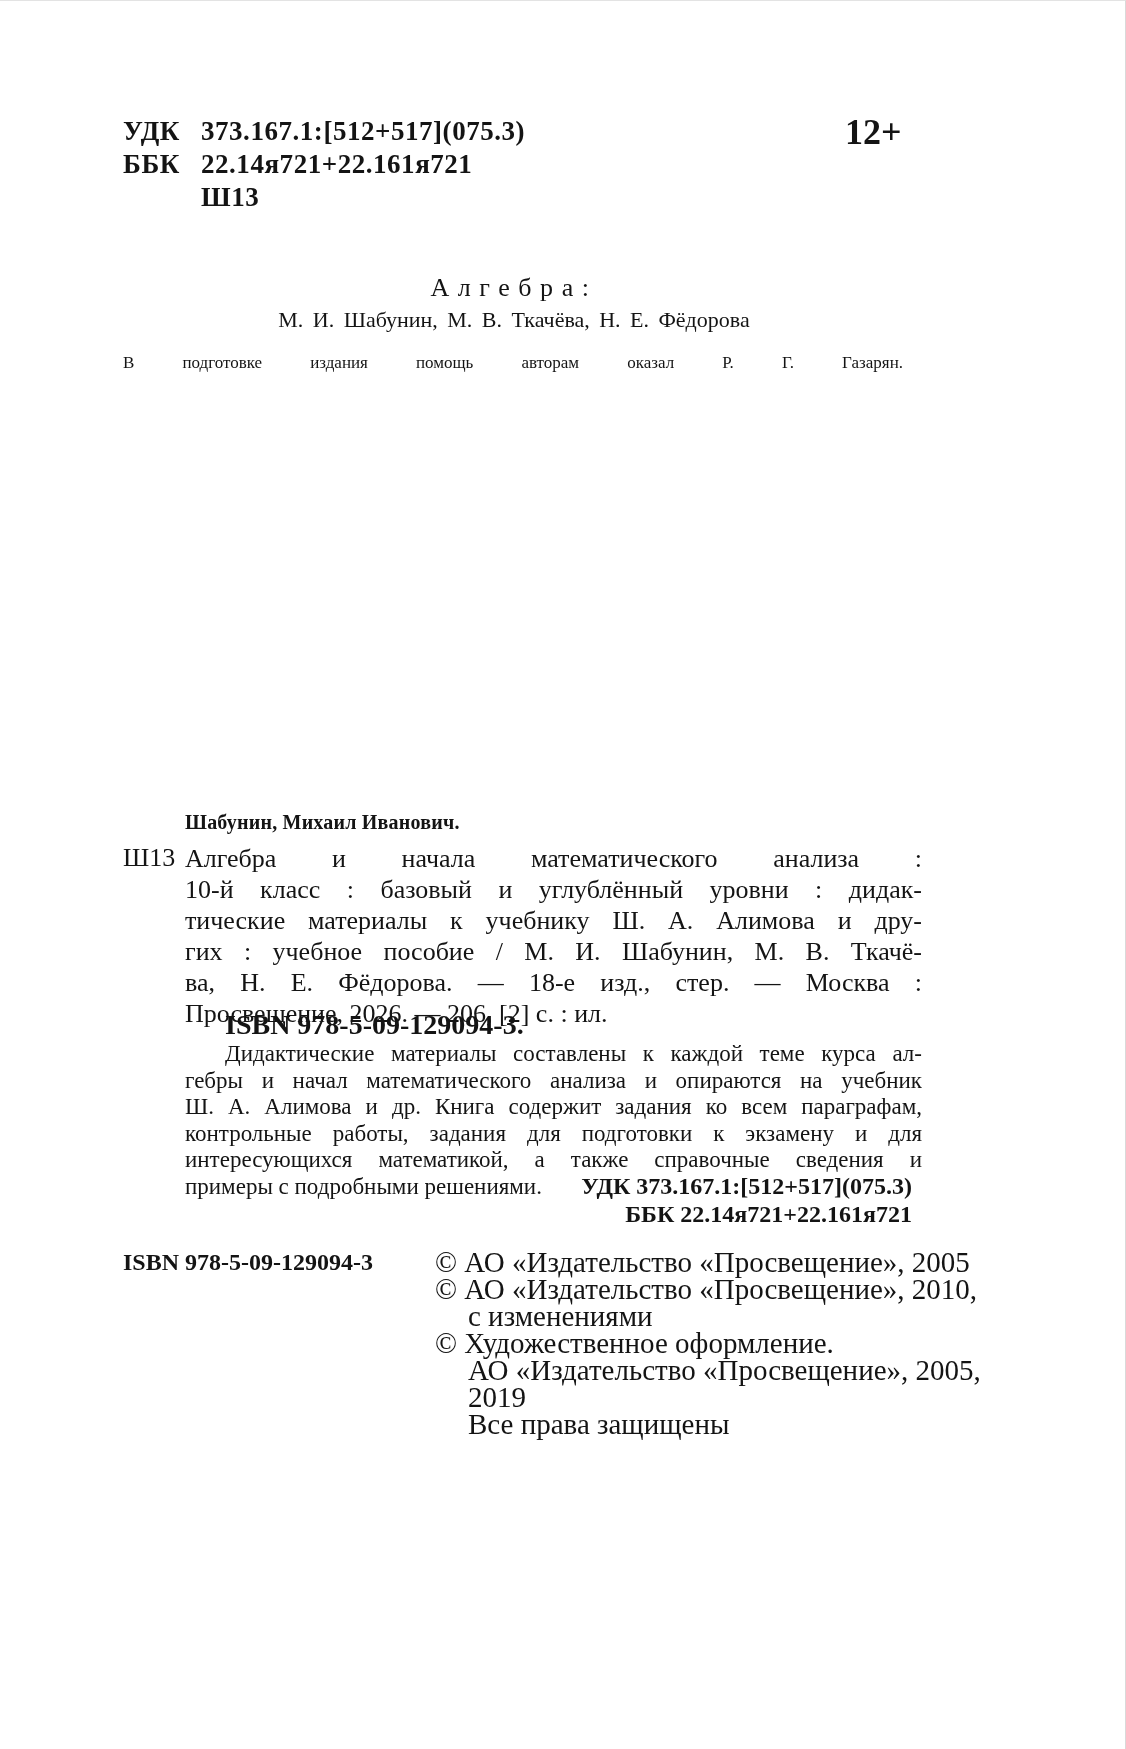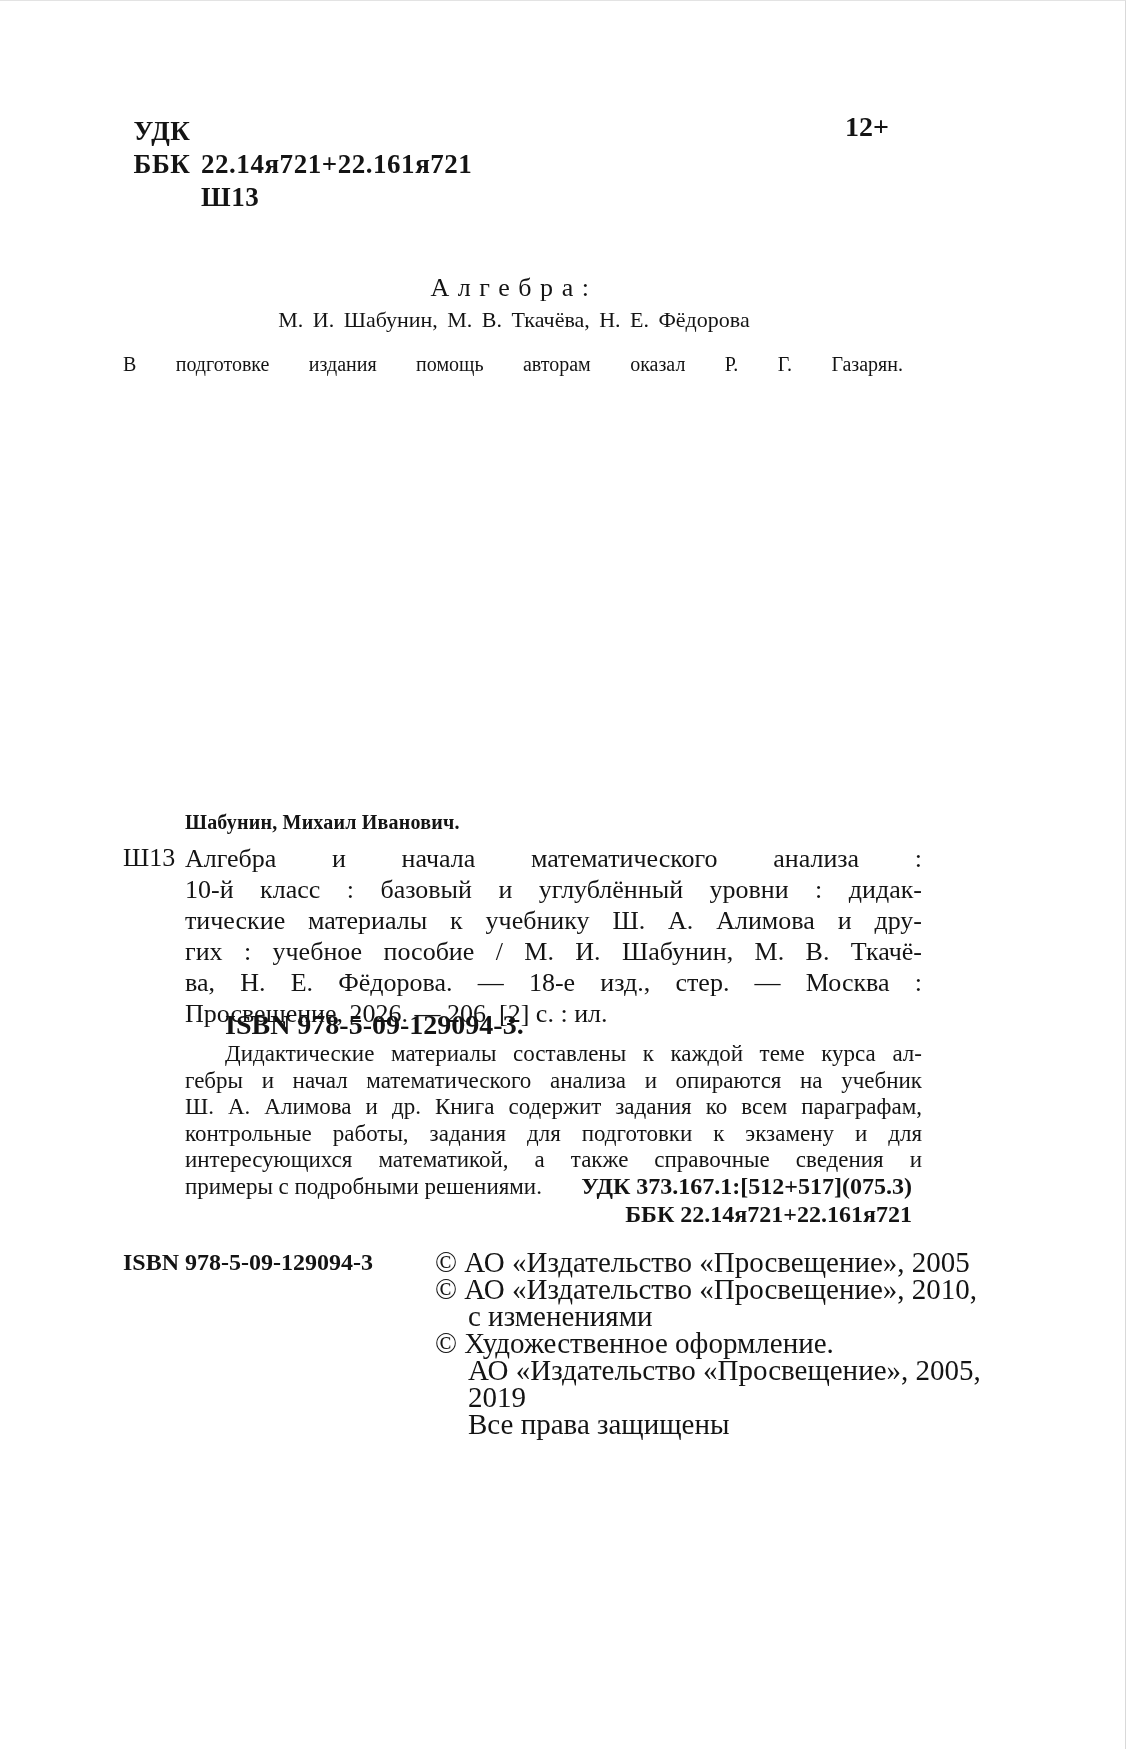--- a/index.html
+++ b/index.html
@@ -22,30 +22,29 @@
 
   
   .top-block {
     position: absolute;
     left: 123px;
     top: 114px;
     font-size: 27px;
     font-weight: 700;
     line-height: 33px;
     letter-spacing: 0.02em;
-    text-align: center;
   }
   .top-row { display: flex; }
   .top-label { width: 78px; }
 
   .age-badge {
     position: absolute;
     left: 845px;
     top: 110px;
-    font-size: 28px;
+    font-size: 36px;
     font-weight: 700;
   }
 
   
   .authors-heading {
     position: absolute;
     left: 123px;
     top: 272px;
     width: 782px;
     text-align: center;
@@ -59,21 +58,21 @@
     width: 782px;
     text-align: center;
     font-size: 22px;
     word-spacing: 0.18em;
   }
   .acknowledgement {
     position: absolute;
     left: 123px;
     top: 352px;
     width: 780px;
-    font-size: 20px;
+    font-size: 17px;
     text-align: justify;
     text-align-last: justify;
   }
 
   
   .catalog-author {
     position: absolute;
     left: 185px;
     top: 810px;
     font-size: 20px;
@@ -146,20 +145,21 @@
   .copyright .indent { padding-left: 33px; }
 </style>
 </head>
 <body>
 
 <div class="page">
 
   <div class="top-block">
     <div class="top-row">
       <span class="top-label">УДК</span>
+      <span>373.167.1:[512+517](075.3)</span>
     </div>
     <div class="top-row">
       <span class="top-label">ББК</span>
       <span>22.14я721+22.161я721</span>
     </div>
     <div class="top-row">
       <span class="top-label"></span>
       <span>Ш13</span>
     </div>
   </div>

